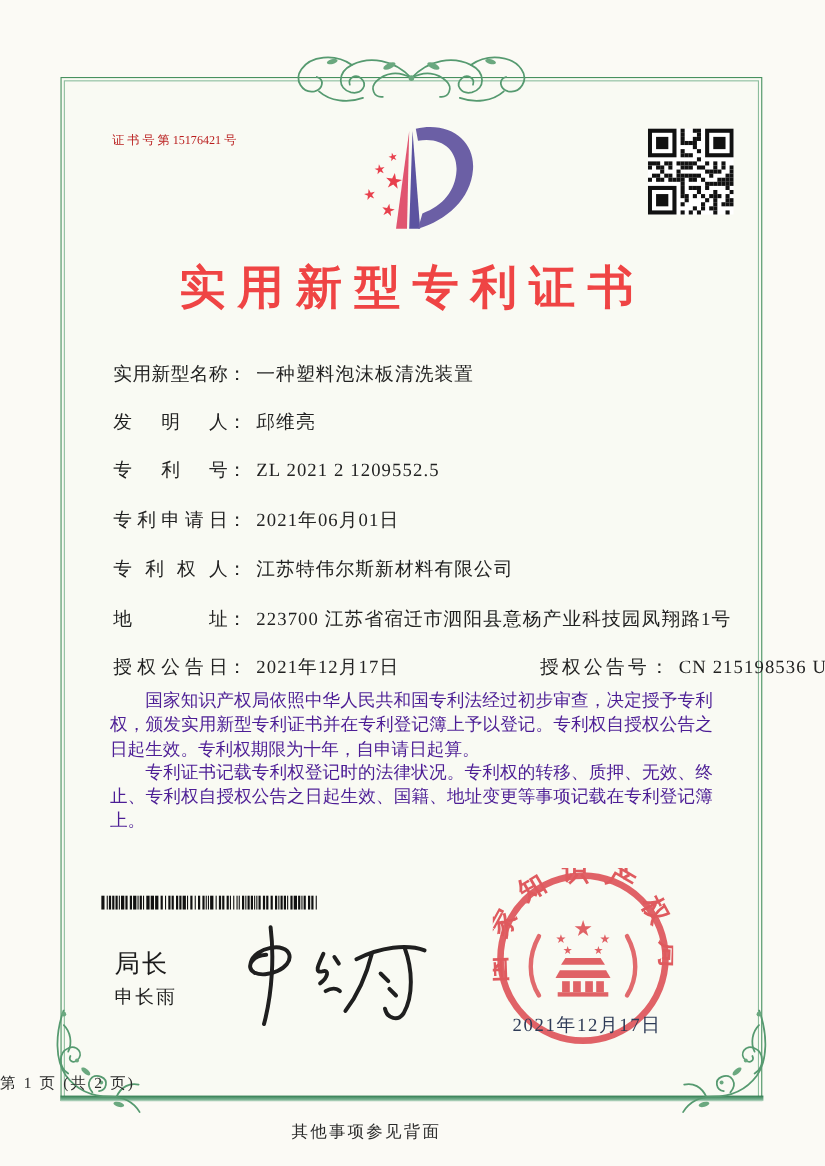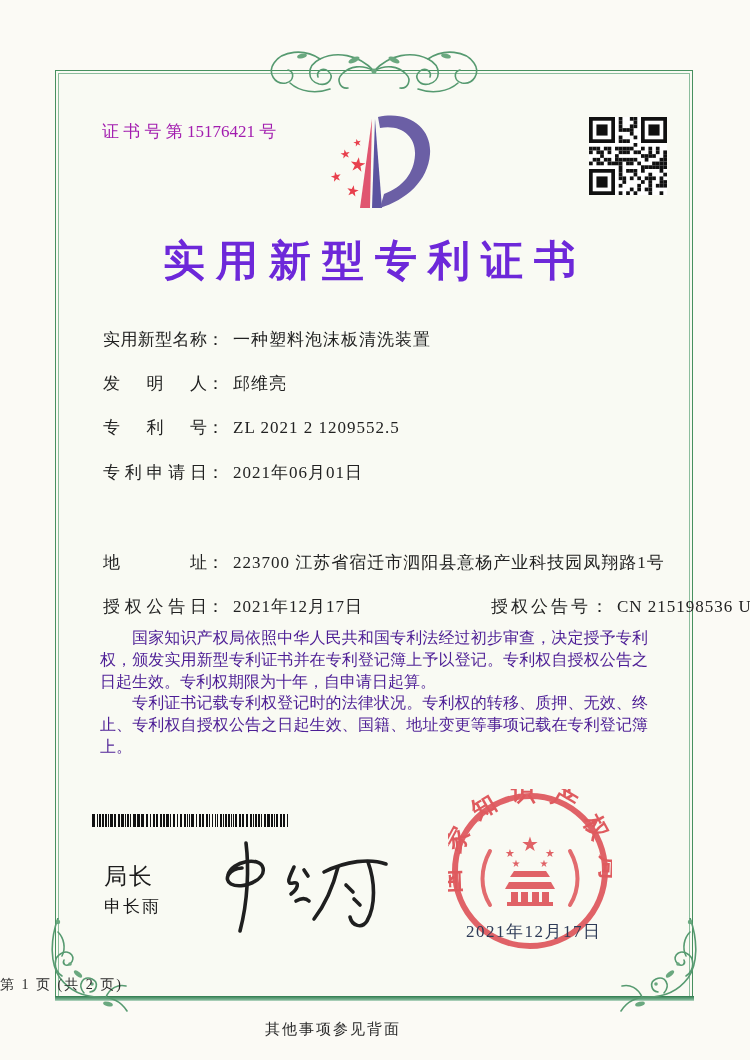--- a/index.html
+++ b/index.html
@@ -28,27 +28,27 @@
     background:linear-gradient(#2e7a4d,#79b291 70%,#bcd9c6);
   }
 
   
   .ornament{position:absolute;pointer-events:none;}
   .orn-top{left:254px;top:44px;width:240px;height:52px;}
   .orn-bl{left:48px;top:918px;width:80px;height:95px;}
   .orn-br{left:620px;top:918px;width:80px;height:95px;transform:scaleX(-1);}
 
   
-  .cert-number{position:absolute;left:102px;top:120px;font-size:17px;color:#a21caf;}
+  .cert-number{position:absolute;left:102px;top:120px;font-size:11px;color:#b91c1c;}
   .logo{position:absolute;left:310px;top:111px;width:130px;height:102px;}
   .qr{position:absolute;left:589px;top:116px;width:78px;height:80px;}
   .title{
     position:absolute;left:0;top:233px;width:750px;
     text-align:center;font-size:42px;font-weight:600;
-    letter-spacing:11px;color:#6d28d9;
+    letter-spacing:11px;color:#ef4444;
   }
 
   
   .field-row{position:absolute;left:103px;font-size:17px;white-space:nowrap;color:#222;}
   .flabel{
     display:inline-block;width:104px;
     text-align:justify;text-align-last:justify;
     vertical-align:bottom;
   }
   .colon{display:inline-block;}
@@ -317,20 +317,23 @@
   </div>
   <div class="field-row" style="top:372px">
     <span class="flabel">发明人</span><span class="colon">：</span><span class="fvalue">邱维亮</span>
   </div>
   <div class="field-row" style="top:416px">
     <span class="flabel">专利号</span><span class="colon">：</span><span class="fvalue">ZL 2021 2 1209552.5</span>
   </div>
   <div class="field-row" style="top:461px">
     <span class="flabel">专利申请日</span><span class="colon">：</span><span class="fvalue">2021年06月01日</span>
   </div>
+  <div class="field-row" style="top:506px">
+    <span class="flabel">专利权人</span><span class="colon">：</span><span class="fvalue">江苏特伟尔斯新材料有限公司</span>
+  </div>
   <div class="field-row" style="top:551px">
     <span class="flabel">地址</span><span class="colon">：</span><span class="fvalue">223700 江苏省宿迁市泗阳县意杨产业科技园凤翔路1号</span>
   </div>
   <div class="field-row" style="top:595px">
     <span class="flabel">授权公告日</span><span class="colon">：</span><span class="fvalue">2021年12月17日</span>
     <span class="grant-no">
       <span class="glabel">授权公告号</span><span>：</span><span class="fvalue">CN 215198536 U</span>
     </span>
   </div>
 

